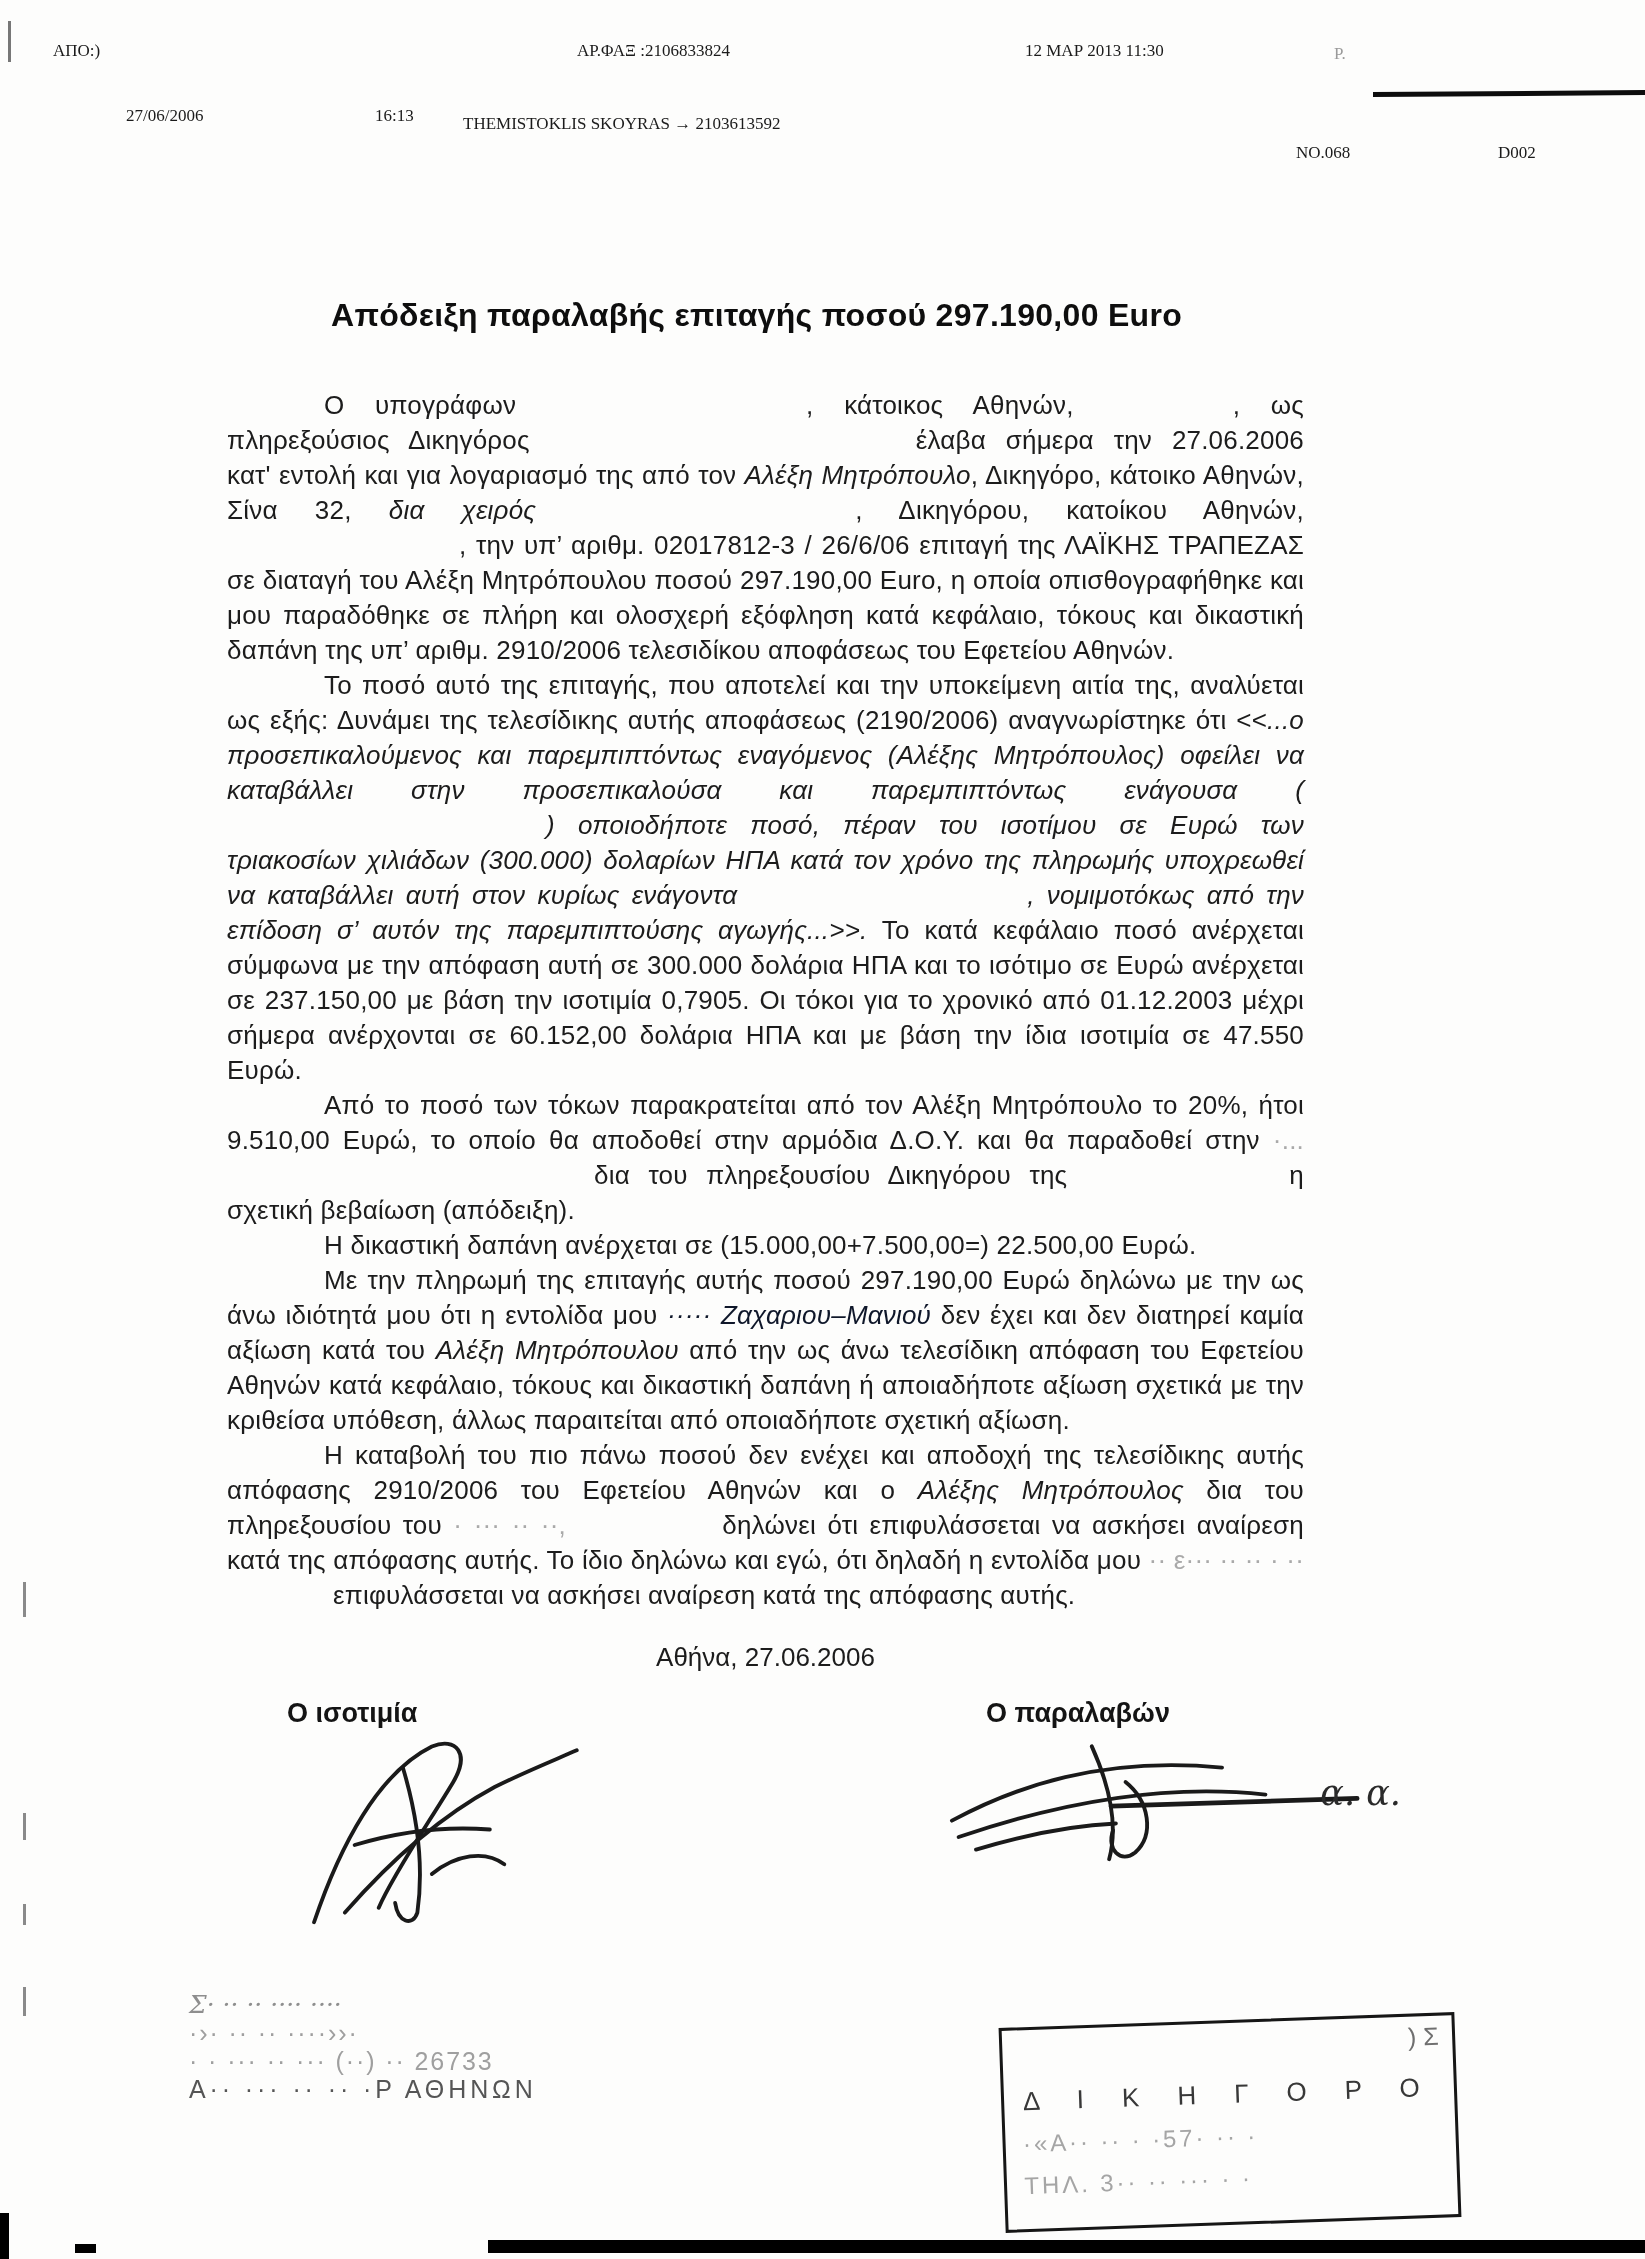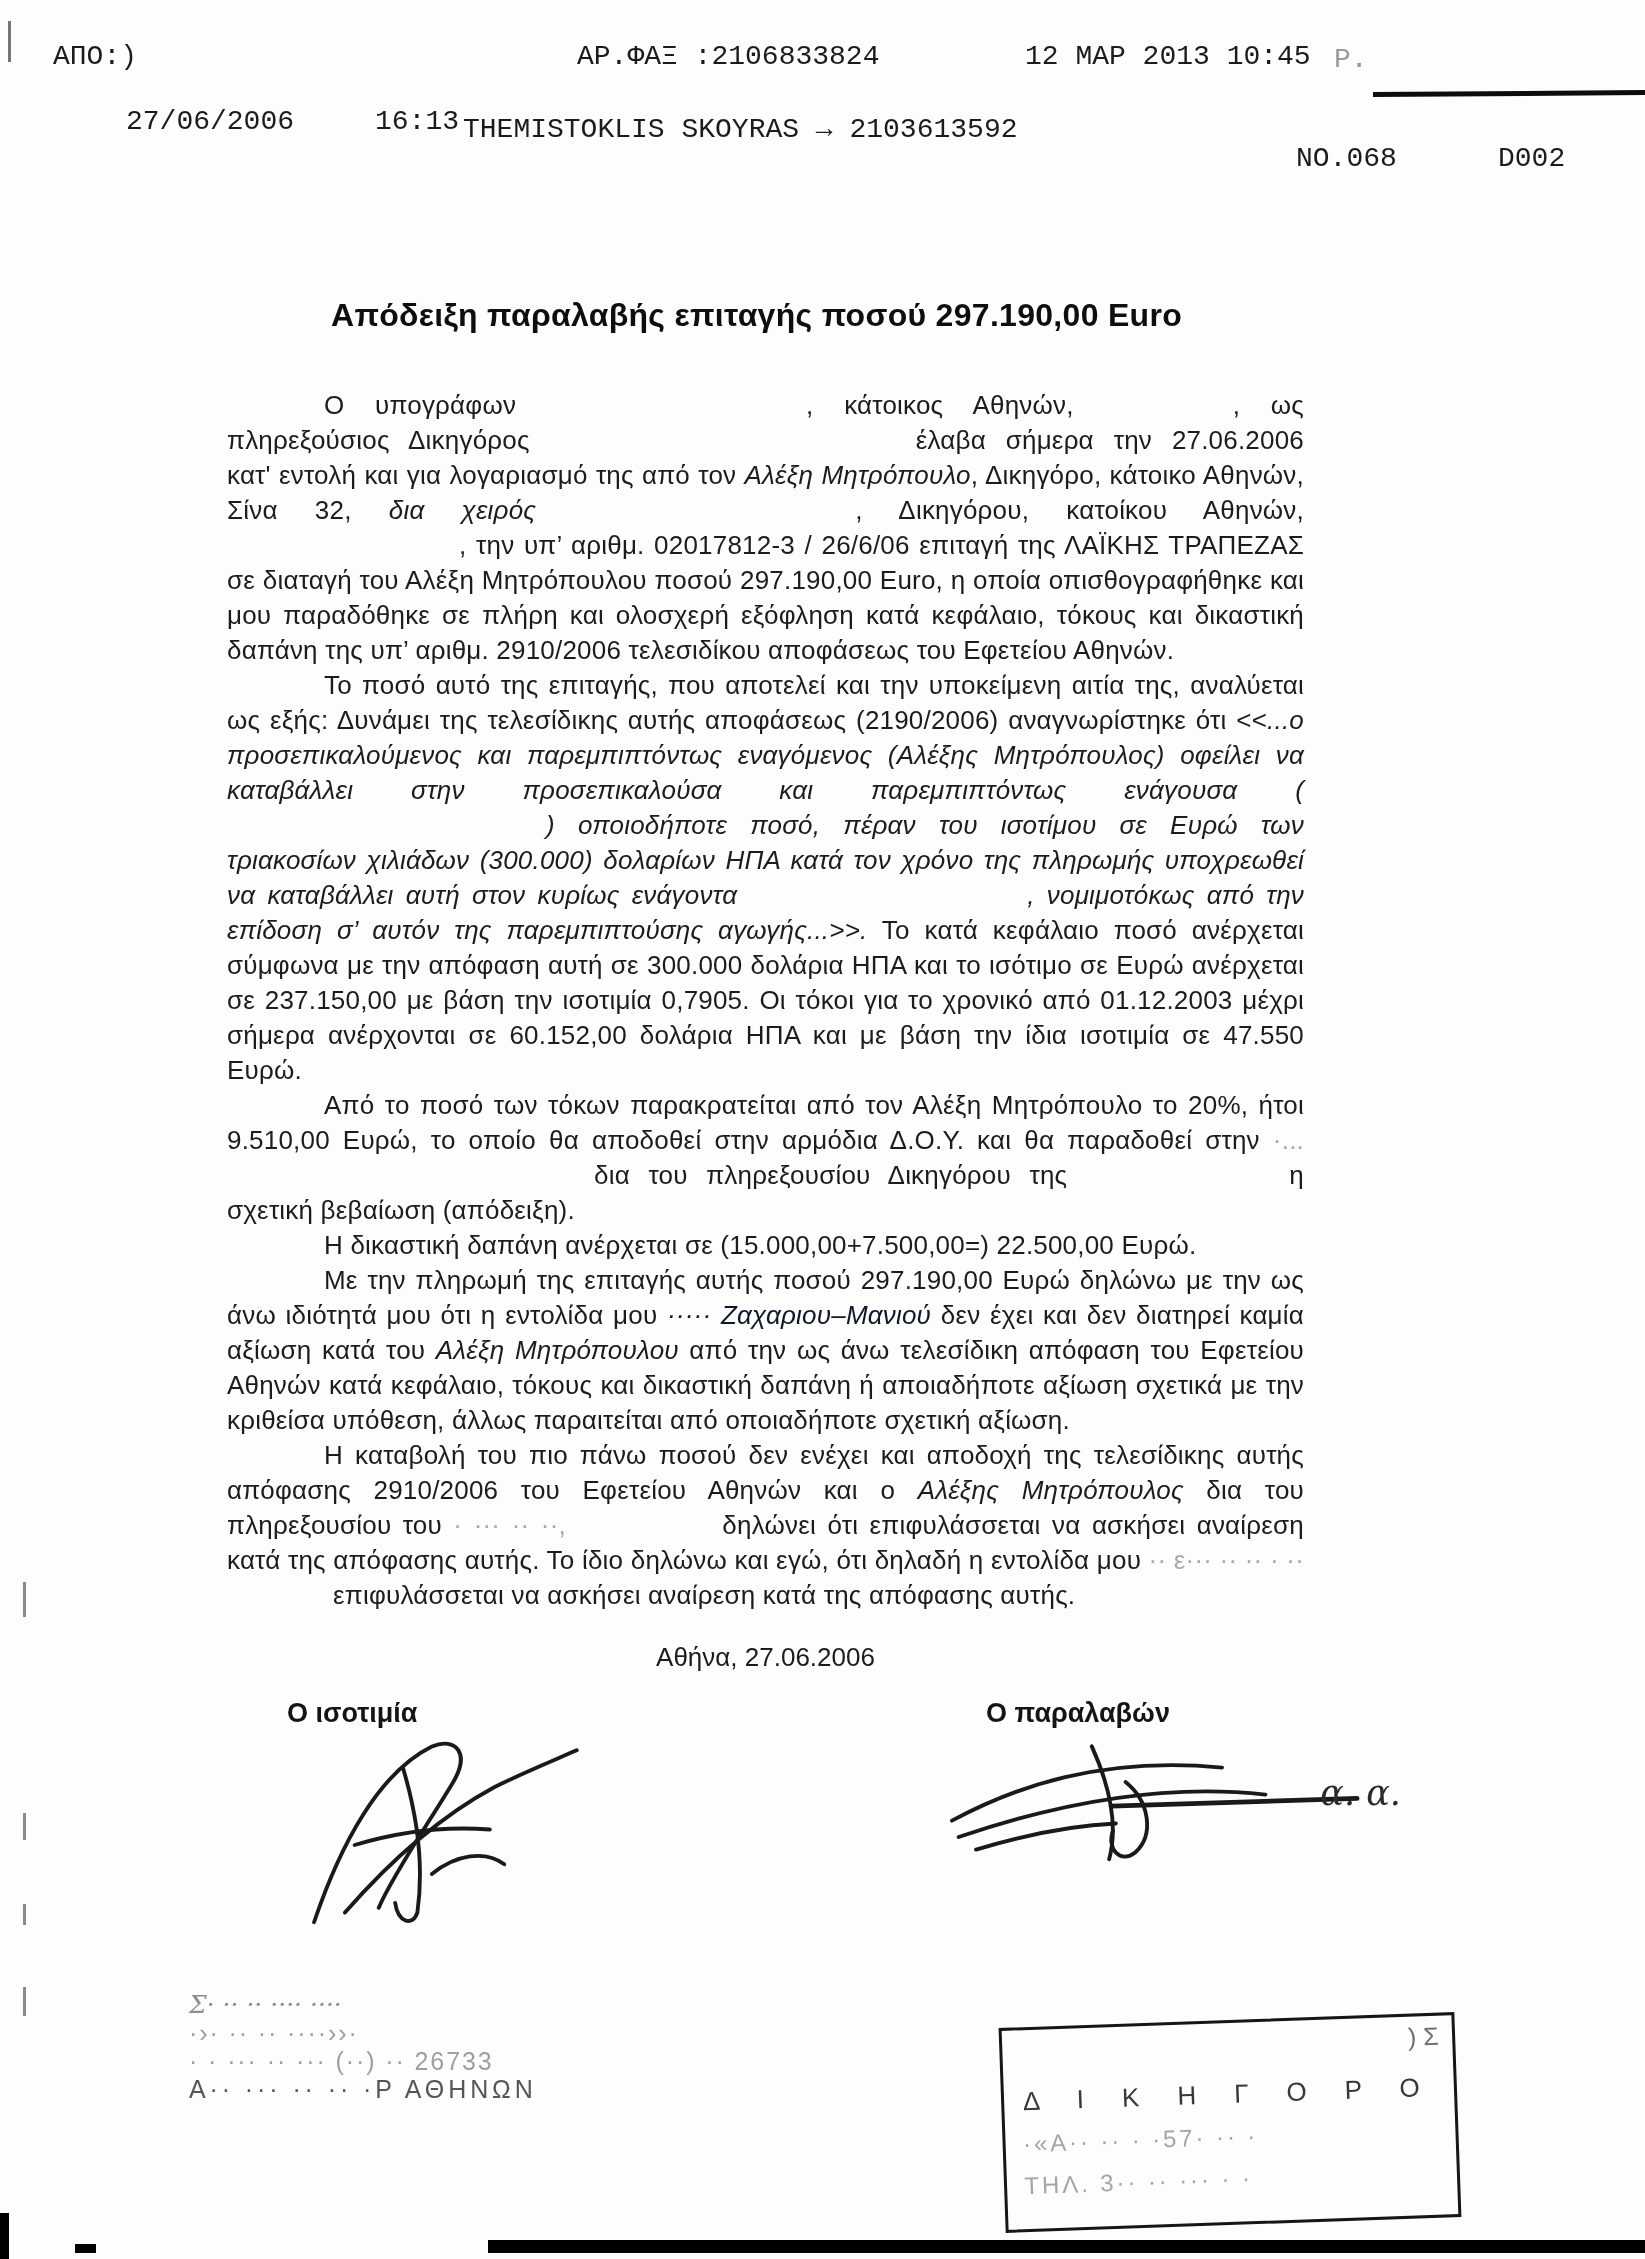--- a/index.html
+++ b/index.html
@@ -5,21 +5,21 @@
   html,body{margin:0;padding:0;background:#e8e8e8;}
   .page{
     position:relative;
     width:1645px;height:2259px;
     background:#fdfdfc;
     overflow:hidden;
     font-family:"Liberation Sans", sans-serif;
     color:#161616;
   }
   
-  .fax{position:absolute;font-family:Liberation Mono, monospace;font-size:28px;color:#1b1b1b;white-space:nowrap;}
+  .fax{position:absolute;font-family:Liberation Serif, serif;font-size:17px;color:#1b1b1b;white-space:nowrap;}
   .fax.faint{color:#9a9a9a;}
   .hdr-underline{position:absolute;left:1373px;top:91px;width:272px;height:4.8px;background:#0d0d0d;transform:rotate(-0.4deg);}
   .topleft-tick{position:absolute;left:7.7px;top:21px;width:2.9px;height:41px;background:#777;}
 
   
   .doc{
     position:absolute;left:227px;top:297px;width:1077px;
   }
   .title{
     font-weight:bold;font-size:32px;letter-spacing:0.3px;
@@ -80,21 +80,21 @@
   .bottom-mark{position:absolute;left:75px;top:2244px;width:21px;height:8.7px;background:#000;}
   .bottom-edge{position:absolute;left:0;top:2213px;width:8.7px;height:46px;background:#000;}
 </style>
 </head>
 <body>
 
 <div class="page">
 
   <span class="fax" style="left:53px;top:41px;">ΑΠΟ:)</span>
   <span class="fax" style="left:577px;top:41px;text-align:right;">ΑΡ.ΦΑΞ :2106833824</span>
-  <span class="fax" style="left:1025px;top:41px;">12 ΜΑΡ  2013 10:45</span>
+  <span class="fax" style="left:1025px;top:41px;">12 ΜΑΡ  2013 11:30</span>
   <span class="fax faint" style="left:1334px;top:44px;">Ρ.</span>
   <div class="hdr-underline"></div>
 
   <span class="fax" style="left:126px;top:106px;">27/06/2006</span>
   <span class="fax" style="left:375px;top:106px;">16:13</span>
   <span class="fax" style="left:463px;top:114px;">THEMISTOKLIS SKOYRAS → 2103613592</span>
   <span class="fax" style="left:1296px;top:143px;">NO.068</span>
   <span class="fax" style="left:1498px;top:143px;">D002</span>
   <div class="topleft-tick"></div>
 

